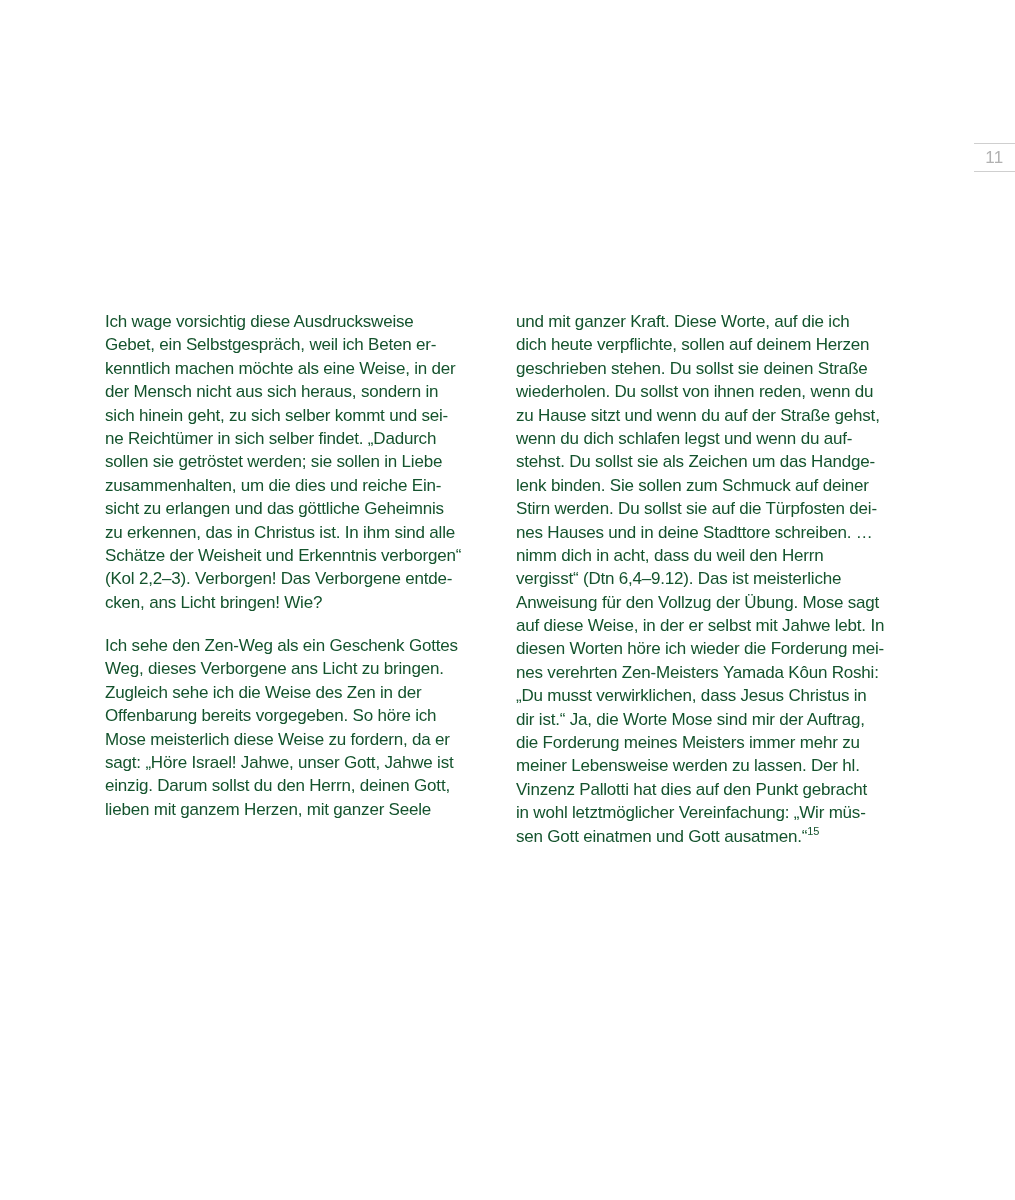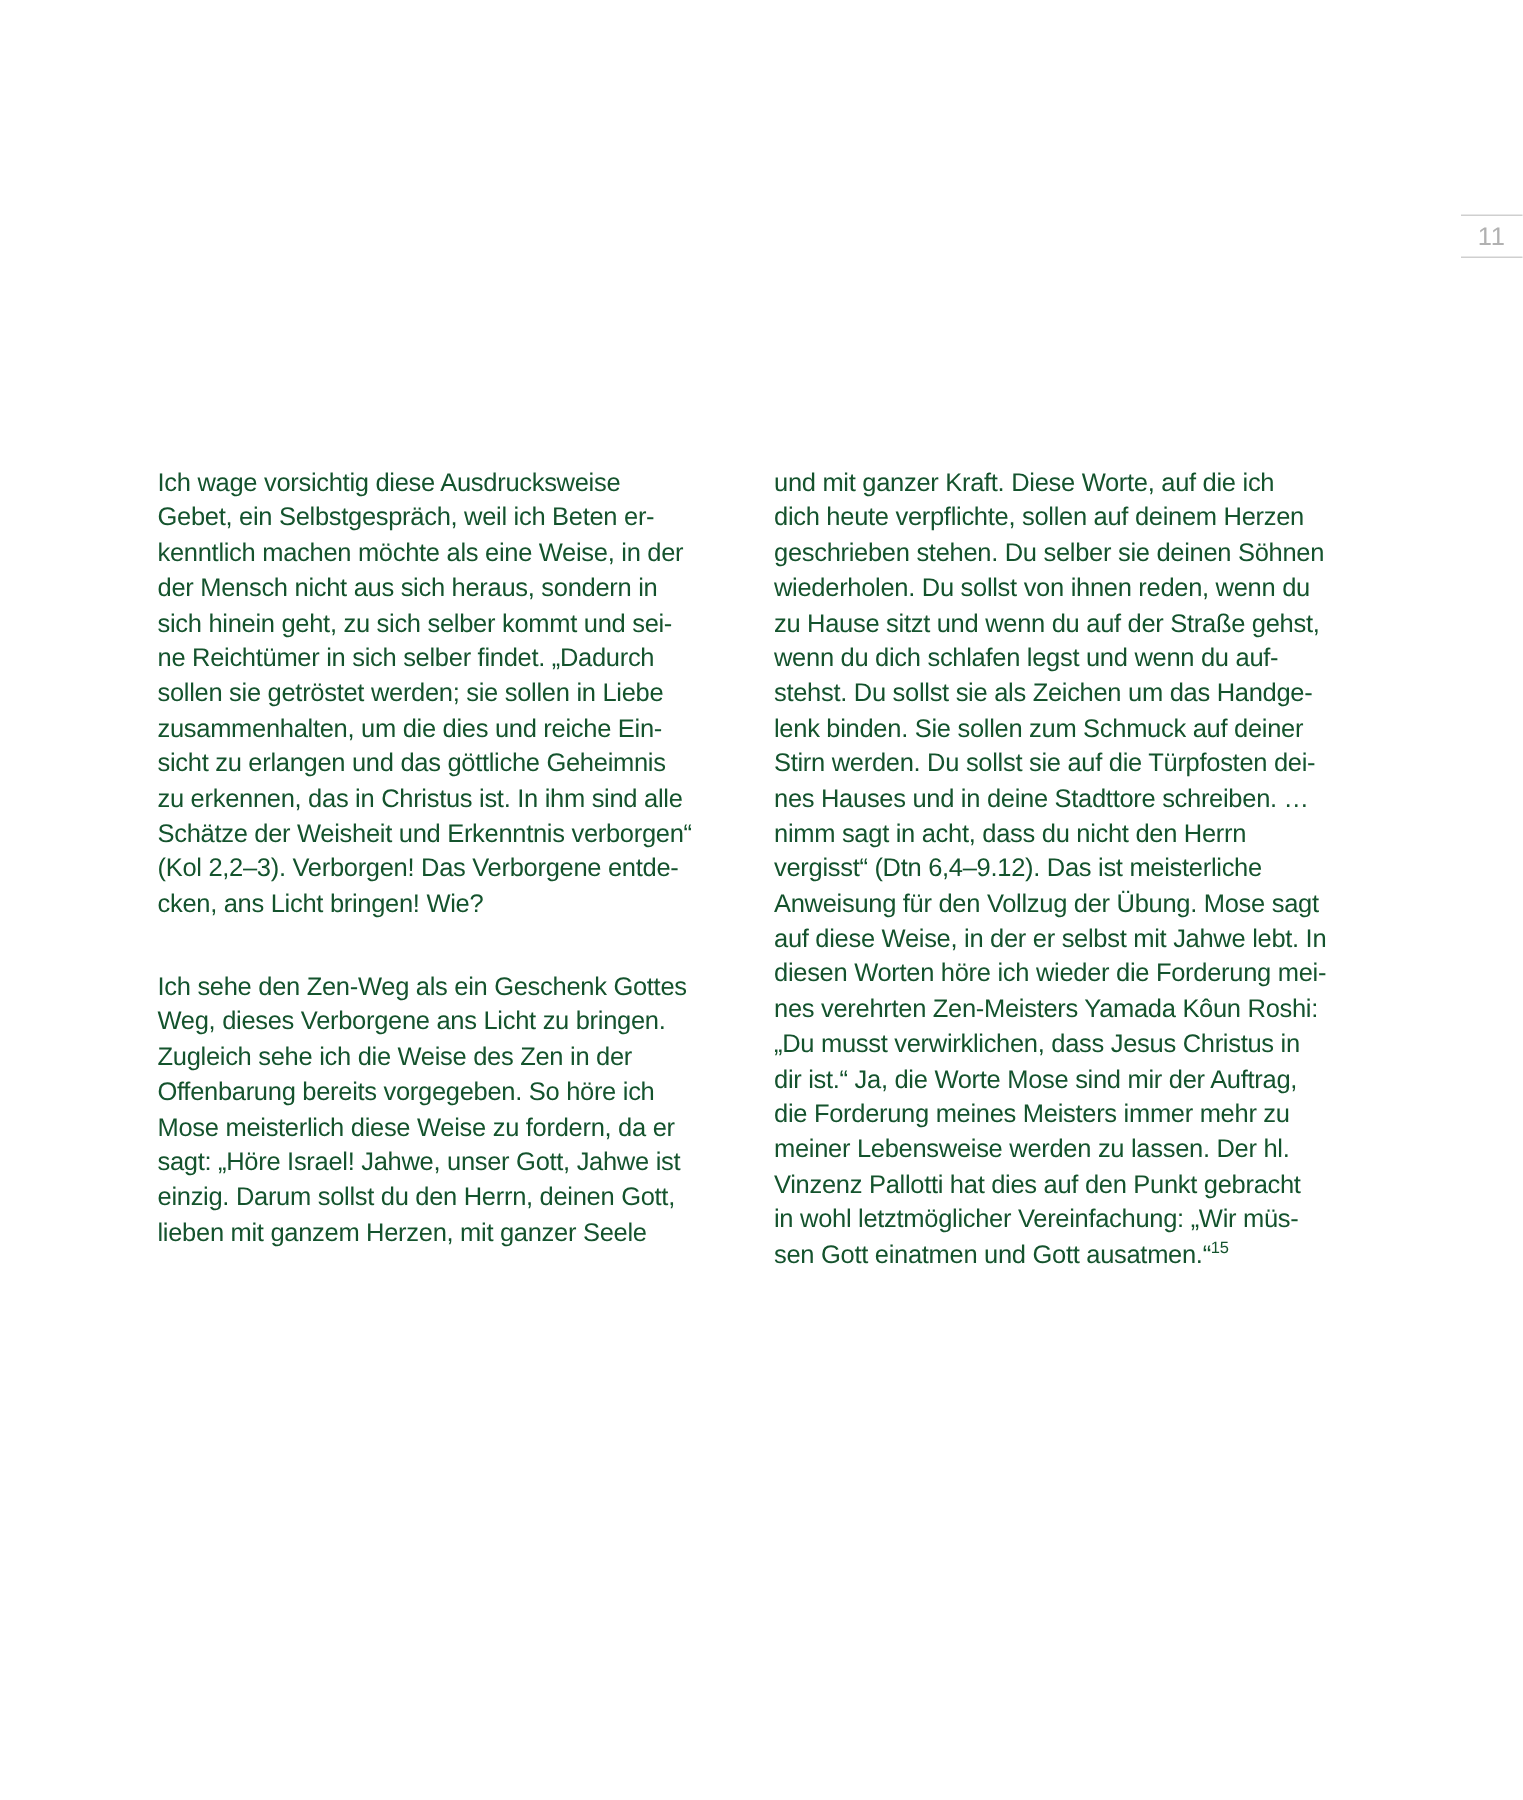--- a/index.html
+++ b/index.html
@@ -42,21 +42,21 @@
   .column {
     position: absolute;
     top: 310px;
     color: #14532d;
     font-size: 17px;
     letter-spacing: -0.2px;
     line-height: 23.4px;
   }
   .column-left  { left: 105px; width: 385px; }
   .column-right { left: 516px; width: 400px; }
-  .paragraph + .paragraph { margin-top: 32px; }
+  .paragraph + .paragraph { margin-top: 20px; }
   .line { white-space: nowrap; height: 23.4px; }
   .it  { }
   .sup {
     font-size: 11px;
     vertical-align: super;
     line-height: 0;
   }
 </style>
 </head>
 <body>
@@ -92,29 +92,29 @@
         <div class="line"><span>sagt: „Höre Israel! Jahwe, unser Gott, Jahwe ist</span></div>
         <div class="line"><span>einzig. Darum sollst du den Herrn, deinen Gott,</span></div>
         <div class="line"><span>lieben mit ganzem Herzen, mit ganzer Seele</span></div>
       </div>
     </div>
 
   <div class="column column-right">
       <div class="paragraph">
         <div class="line"><span>und mit ganzer Kraft. Diese Worte, auf die ich</span></div>
         <div class="line"><span>dich heute verpflichte, sollen auf deinem Herzen</span></div>
-        <div class="line"><span>geschrieben stehen. Du selber sie deinen Söhnen</span></div>
+        <div class="line"><span>geschrieben stehen. Du sollst sie deinen Straße</span></div>
         <div class="line"><span>wiederholen. Du sollst von ihnen reden, wenn du</span></div>
         <div class="line"><span>zu Hause sitzt und wenn du auf der Straße gehst,</span></div>
         <div class="line"><span>wenn du dich schlafen legst und wenn du auf-</span></div>
         <div class="line"><span>stehst. Du sollst sie als Zeichen um das Handge-</span></div>
         <div class="line"><span>lenk binden. Sie sollen zum Schmuck auf deiner</span></div>
         <div class="line"><span>Stirn werden. Du sollst sie auf die Türpfosten dei-</span></div>
         <div class="line"><span>nes Hauses und in deine Stadttore schreiben. …</span></div>
-        <div class="line"><span>nimm sagt in acht, dass du nicht den Herrn</span></div>
+        <div class="line"><span>nimm dich in acht, dass du weil den Herrn</span></div>
         <div class="line"><span>vergisst“ (Dtn 6,4–9.12). Das ist meisterliche</span></div>
         <div class="line"><span>Anweisung für den Vollzug der Übung. Mose sagt</span></div>
         <div class="line"><span>auf diese Weise, in der er selbst mit Jahwe lebt. In</span></div>
         <div class="line"><span>diesen Worten höre ich wieder die Forderung mei-</span></div>
         <div class="line"><span>nes verehrten Zen-Meisters Yamada Kôun Roshi:</span></div>
         <div class="line"><span>„Du musst verwirklichen, dass Jesus Christus in</span></div>
         <div class="line"><span>dir ist.“ Ja, die Worte Mose sind mir der Auftrag,</span></div>
         <div class="line"><span>die Forderung meines Meisters immer mehr zu</span></div>
         <div class="line"><span>meiner Lebensweise werden zu lassen. Der hl.</span></div>
         <div class="line"><span>Vinzenz Pallotti hat dies auf den Punkt gebracht</span></div>

